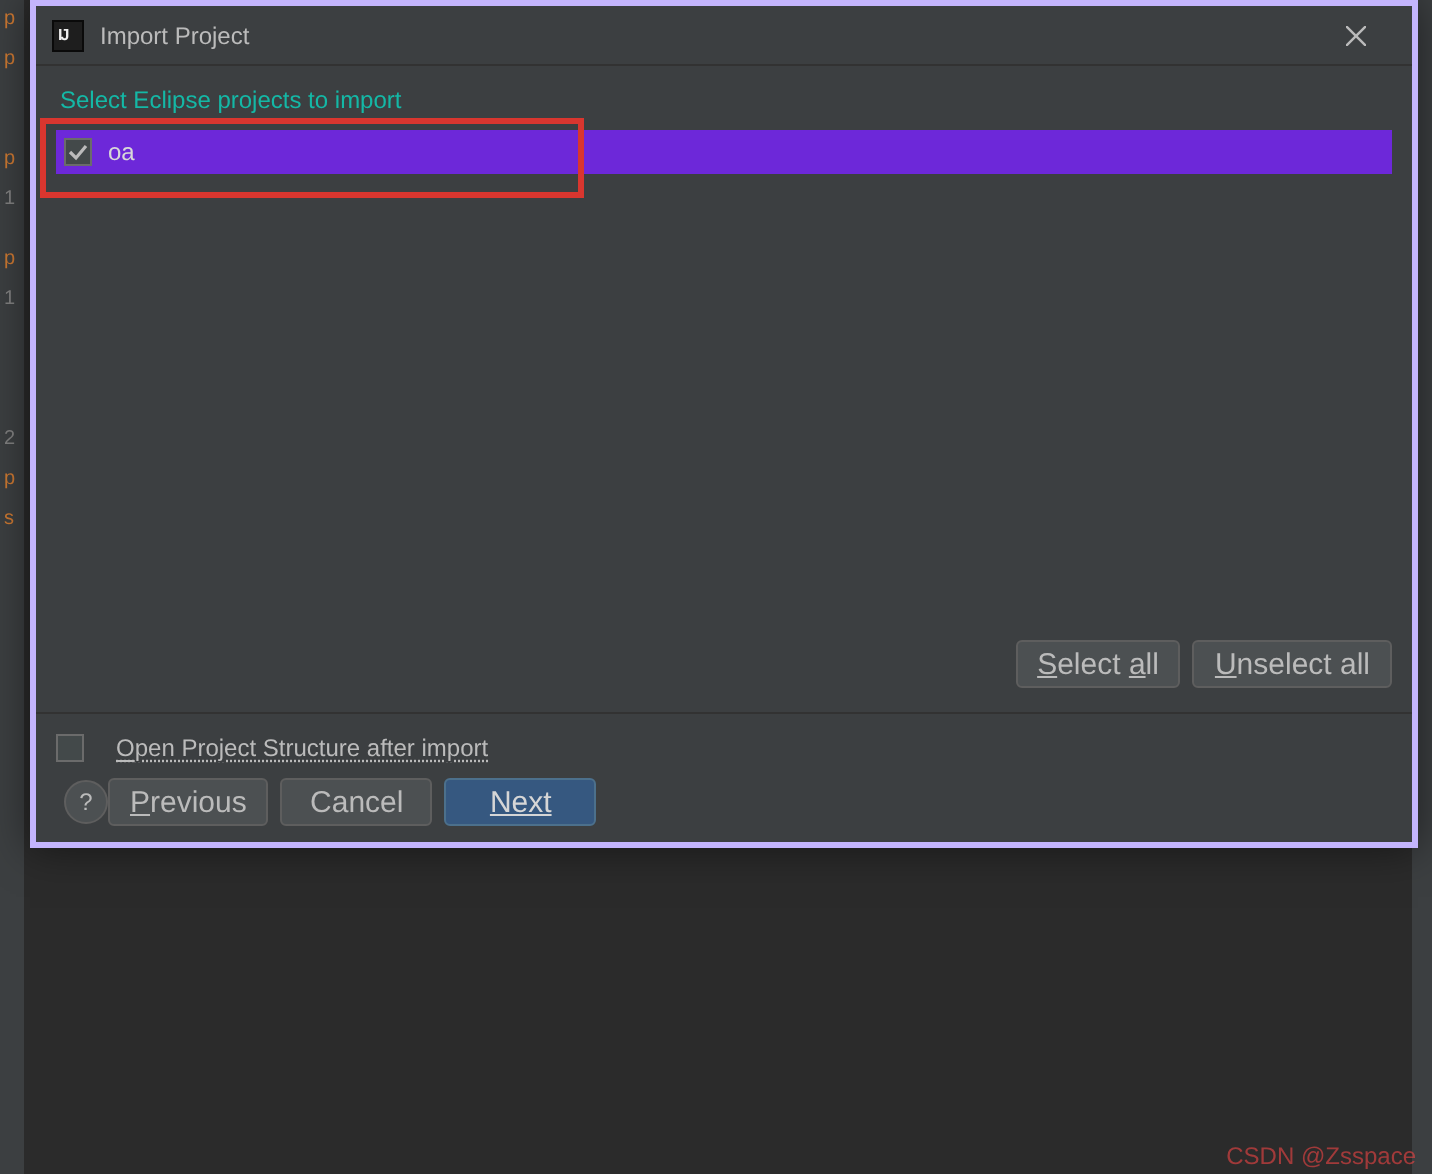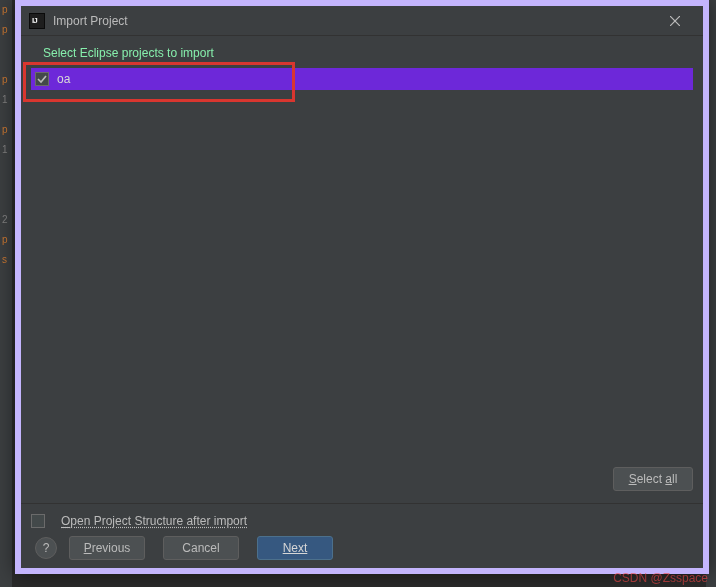--- a/index.html
+++ b/index.html
@@ -24,23 +24,23 @@
       color: #cc7832;
       font-size: 10px;
       line-height: 20px;
       padding-left: 2px;
     }
     .dialog {
       position: absolute;
       left: 15px;
       top: 0;
       width: 694px;
-      height: 574px;
-      background: #3c3f41;
-      border: 6px solid #c4b5fd;
+      height: 424px;
+      background: #3c3f41;
+      border: 3px solid #c4b5fd;
       box-shadow: 0 0 20px rgba(0,0,0,0.5);
       display: flex;
       flex-direction: column;
       z-index: 10;
     }
     .titlebar {
       height: 30px;
       display: flex;
       align-items: center;
       padding: 0 8px;
@@ -76,22 +76,22 @@
       cursor: pointer;
       color: #bbbbbb;
     }
     .titlebar .close-btn svg { width: 10px; height: 10px; }
     .content {
       flex: 1;
       display: flex;
       flex-direction: column;
     }
     .instruction {
-      padding: 10px 10px 8px 22px;
-      color: #86efac;
+      padding: 10px 10px 8px 12px;
+      color: #14b8a6;
       font-size: 12px;
     }
     .project-list {
       flex: 1;
       margin: 0 10px;
       background: #3c3f41;
       position: relative;
     }
     .highlight-box {
       position: absolute;
@@ -132,28 +132,27 @@
       justify-content: flex-end;
       padding: 12px 10px 12px 0;
       gap: 6px;
     }
     .btn {
       min-width: 80px;
       height: 24px;
       border: 1px solid #5e5e5e;
       background: #4c5052;
       color: #bbbbbb;
-      font-size: 12px;
+      font-size: 15px;
       cursor: pointer;
       display: flex;
       align-items: center;
       justify-content: center;
       border-radius: 3px;
       padding: 0 10px;
-      margin-left: 12px;
     }
     .btn.primary {
       background: #365880;
       border-color: #4c708c;
       color: #d6d6d6;
     }
     .bottom-section {
       border-top: 1px solid #323232;
       padding: 10px 24px 8px 10px;
     }
@@ -252,20 +251,23 @@
             </svg>
         </div>
         <span class="project-label">oa</span>
       </div>
     </div>
 
     <div class="select-buttons">
       <button class="btn">
         <span><span style="text-decoration:underline">S</span><span>elect </span><span style="text-decoration:underline">a</span><span>ll</span></span>
       </button>
+      <button class="btn">
+        <span><span style="text-decoration:underline">U</span><span>nselect all</span></span>
+      </button>
     </div>
 
     <div class="bottom-section">
       <div class="open-structure-row">
         <div class="checkbox">
           
         </div>
         <span style="width:8px"></span>
         <span class="struct-label"><span class="u">O</span><span>pen Project Structure after import</span></span>
       </div>

